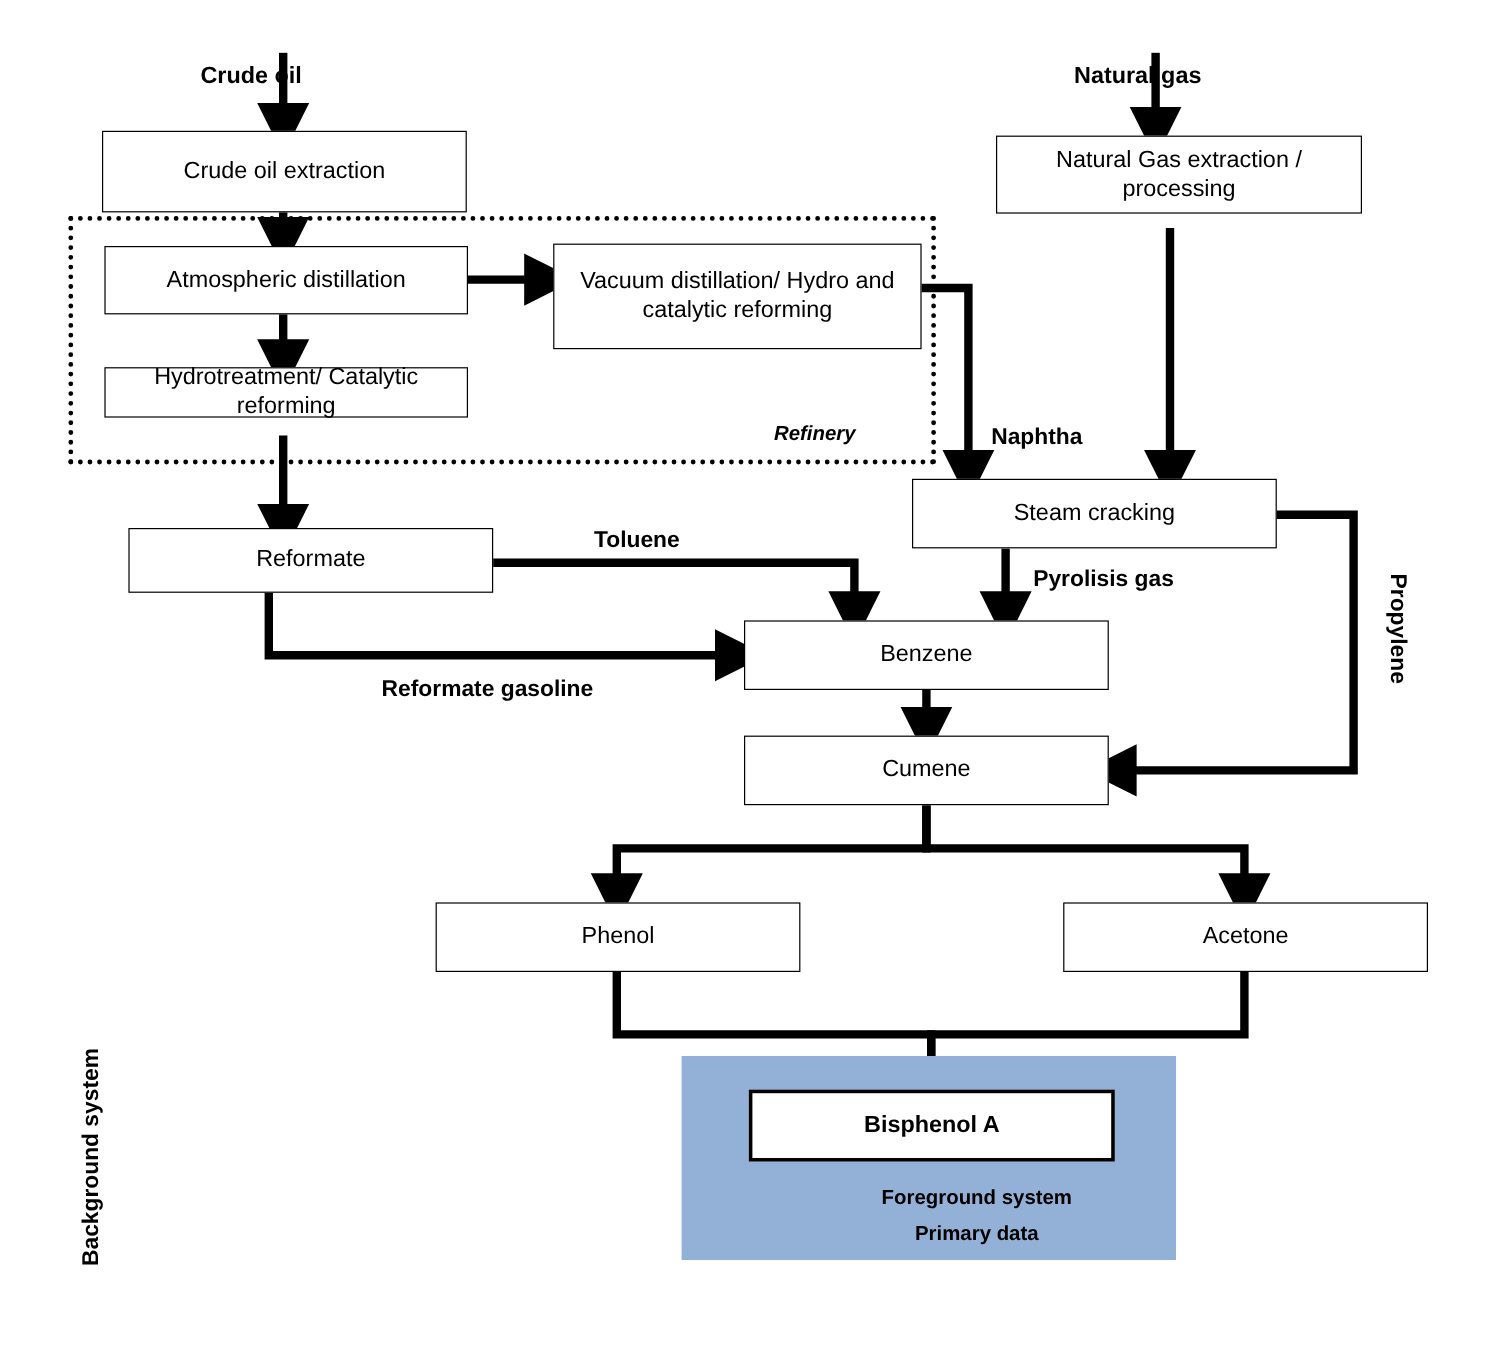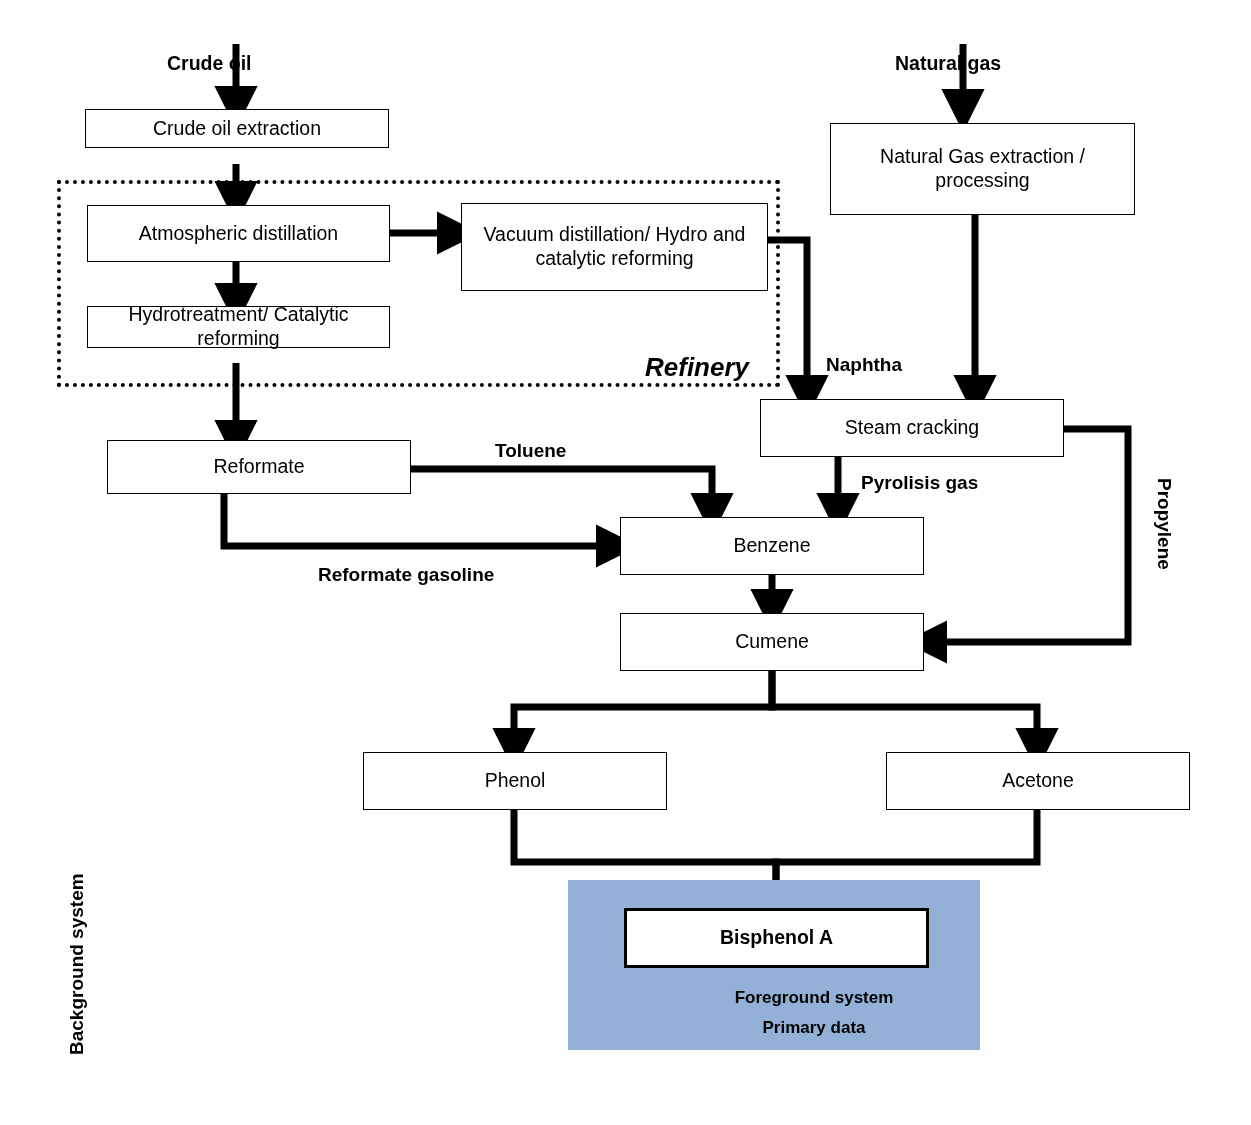--- a/index.html
+++ b/index.html
@@ -65,21 +65,21 @@
   }
   .refinery-box {
     position: absolute;
     box-sizing: border-box;
     border: 4px dotted #000000;
     background: transparent;
     z-index: 1;
   }
   .refinery-label {
     position: absolute;
-    font-size: 26px;
+    font-size: 17px;
     font-weight: bold;
     font-style: italic;
     color: #000000;
     white-space: nowrap;
     z-index: 4;
   }
   .foreground-panel {
     position: absolute;
     z-index: 2;
   }
@@ -158,29 +158,29 @@
 
   <div class="foreground-panel" style="left:568px; top:880px; width:412px; height:170px; background:#93b1d7;"></div>
   <div class="foreground-caption" style="left:568px; top:983px; width:492px; color:#000000;">
     <div>Foreground system</div>
     <div>Primary data</div>
   </div>
 
   <div class="inputlabel" style="left:167px; top:9px;">Crude oil</div>
   <div class="inputlabel" style="left:895px; top:9px;">Natural gas</div>
 
-  <div class="node" style="left:85px; top:109px; width:304px; height:39px;">Crude oil extraction</div>
+  <div class="node" style="left:85px; top:109px; width:304px; height:68px;">Crude oil extraction</div>
 
   <div class="node" style="left:87px; top:205px; width:303px; height:57px;">Atmospheric distillation</div>
 
   <div class="node" style="left:461px; top:203px; width:307px; height:88px;">Vacuum distillation/ Hydro and catalytic reforming</div>
 
   <div class="node" style="left:87px; top:306px; width:303px; height:42px;">Hydrotreatment/ Catalytic reforming</div>
 
-  <div class="node" style="left:830px; top:123px; width:305px; height:92px;">Natural Gas extraction / processing</div>
+  <div class="node" style="left:830px; top:113px; width:305px; height:65px;">Natural Gas extraction / processing</div>
 
   <div class="node" style="left:107px; top:440px; width:304px; height:54px;">Reformate</div>
 
   <div class="node" style="left:760px; top:399px; width:304px; height:58px;">Steam cracking</div>
 
   <div class="node" style="left:620px; top:517px; width:304px; height:58px;">Benzene</div>
 
   <div class="node" style="left:620px; top:613px; width:304px; height:58px;">Cumene</div>
 
   <div class="node" style="left:363px; top:752px; width:304px; height:58px;">Phenol</div>

